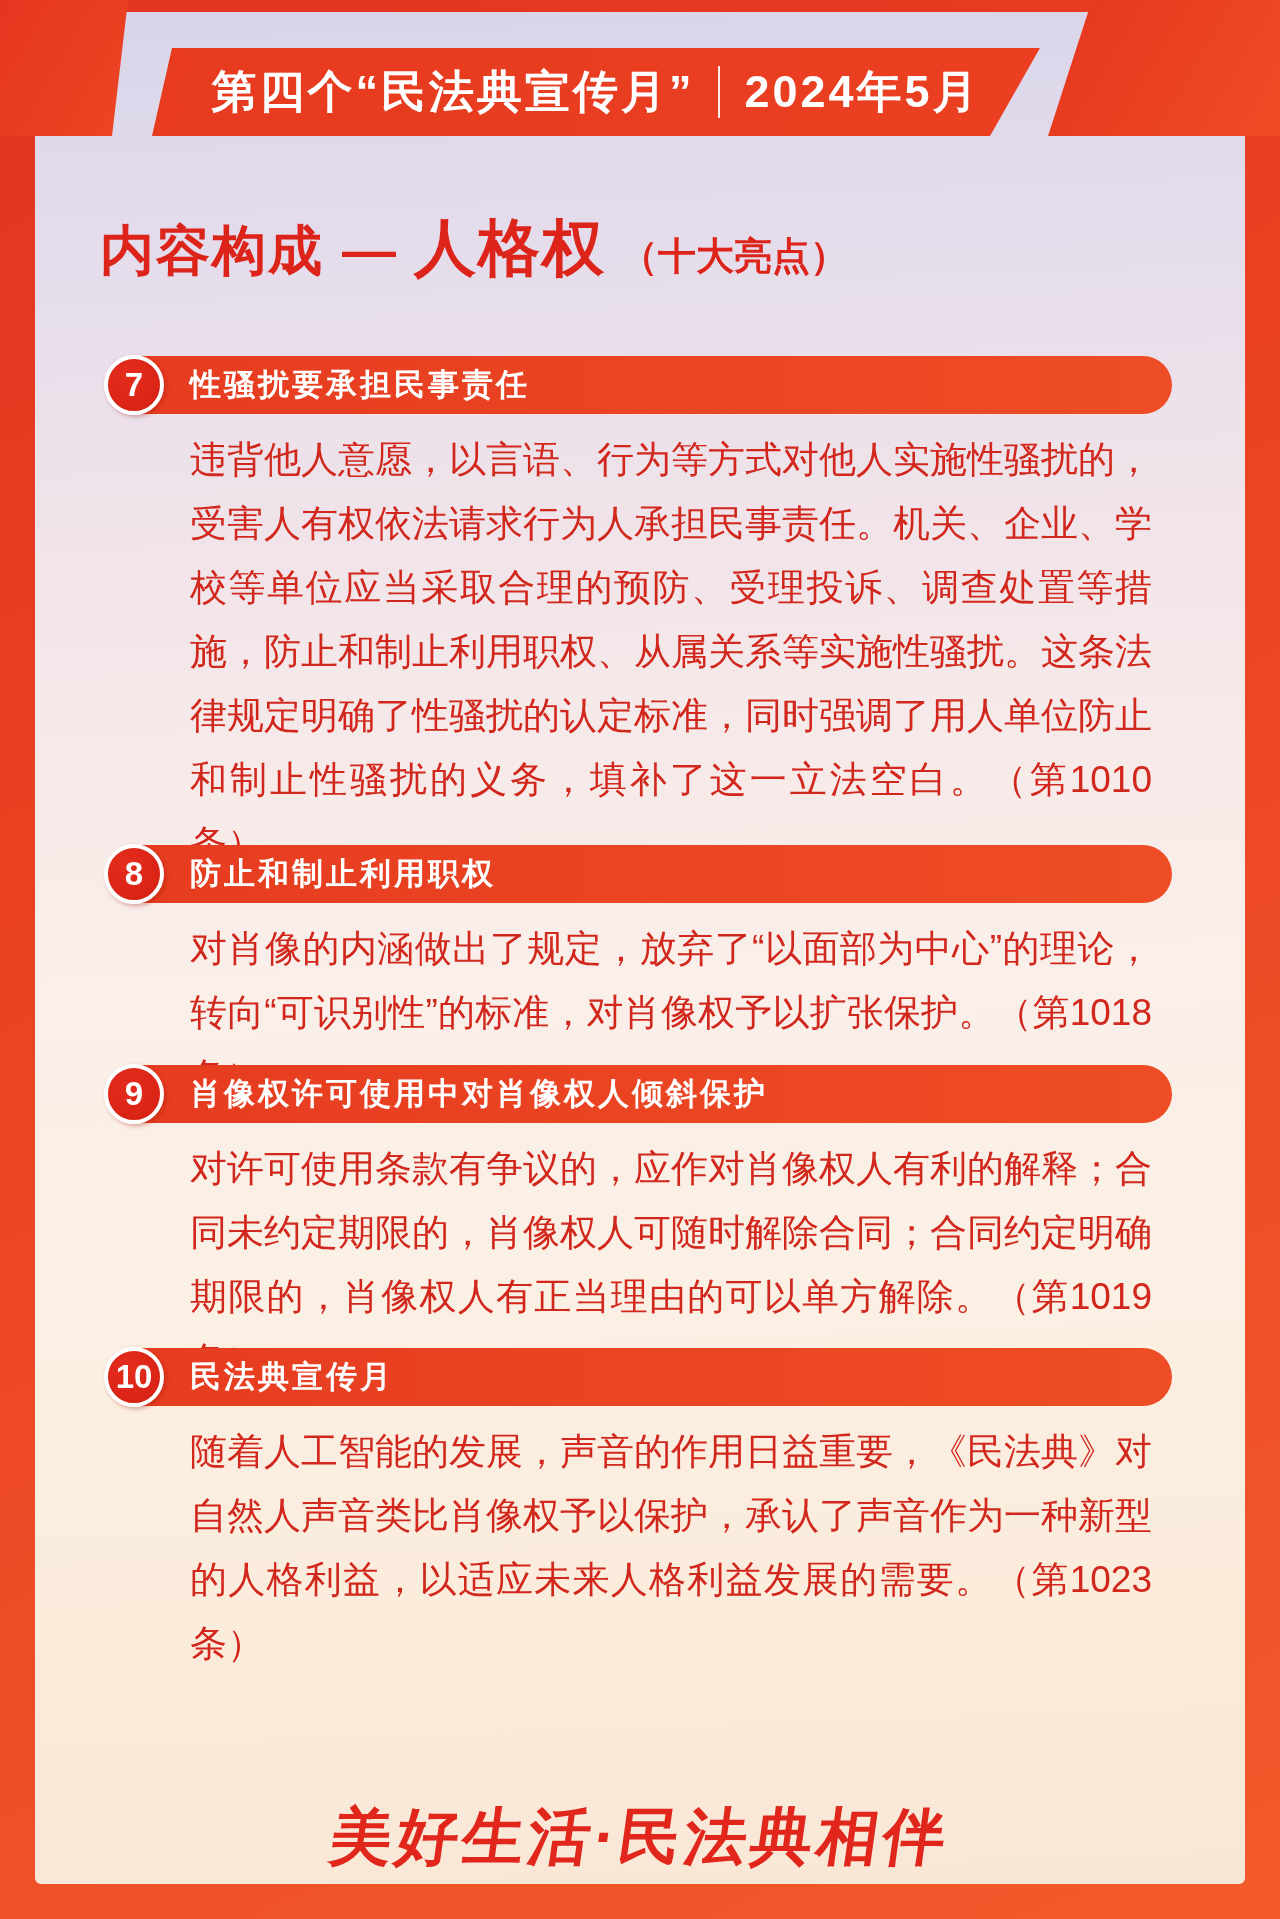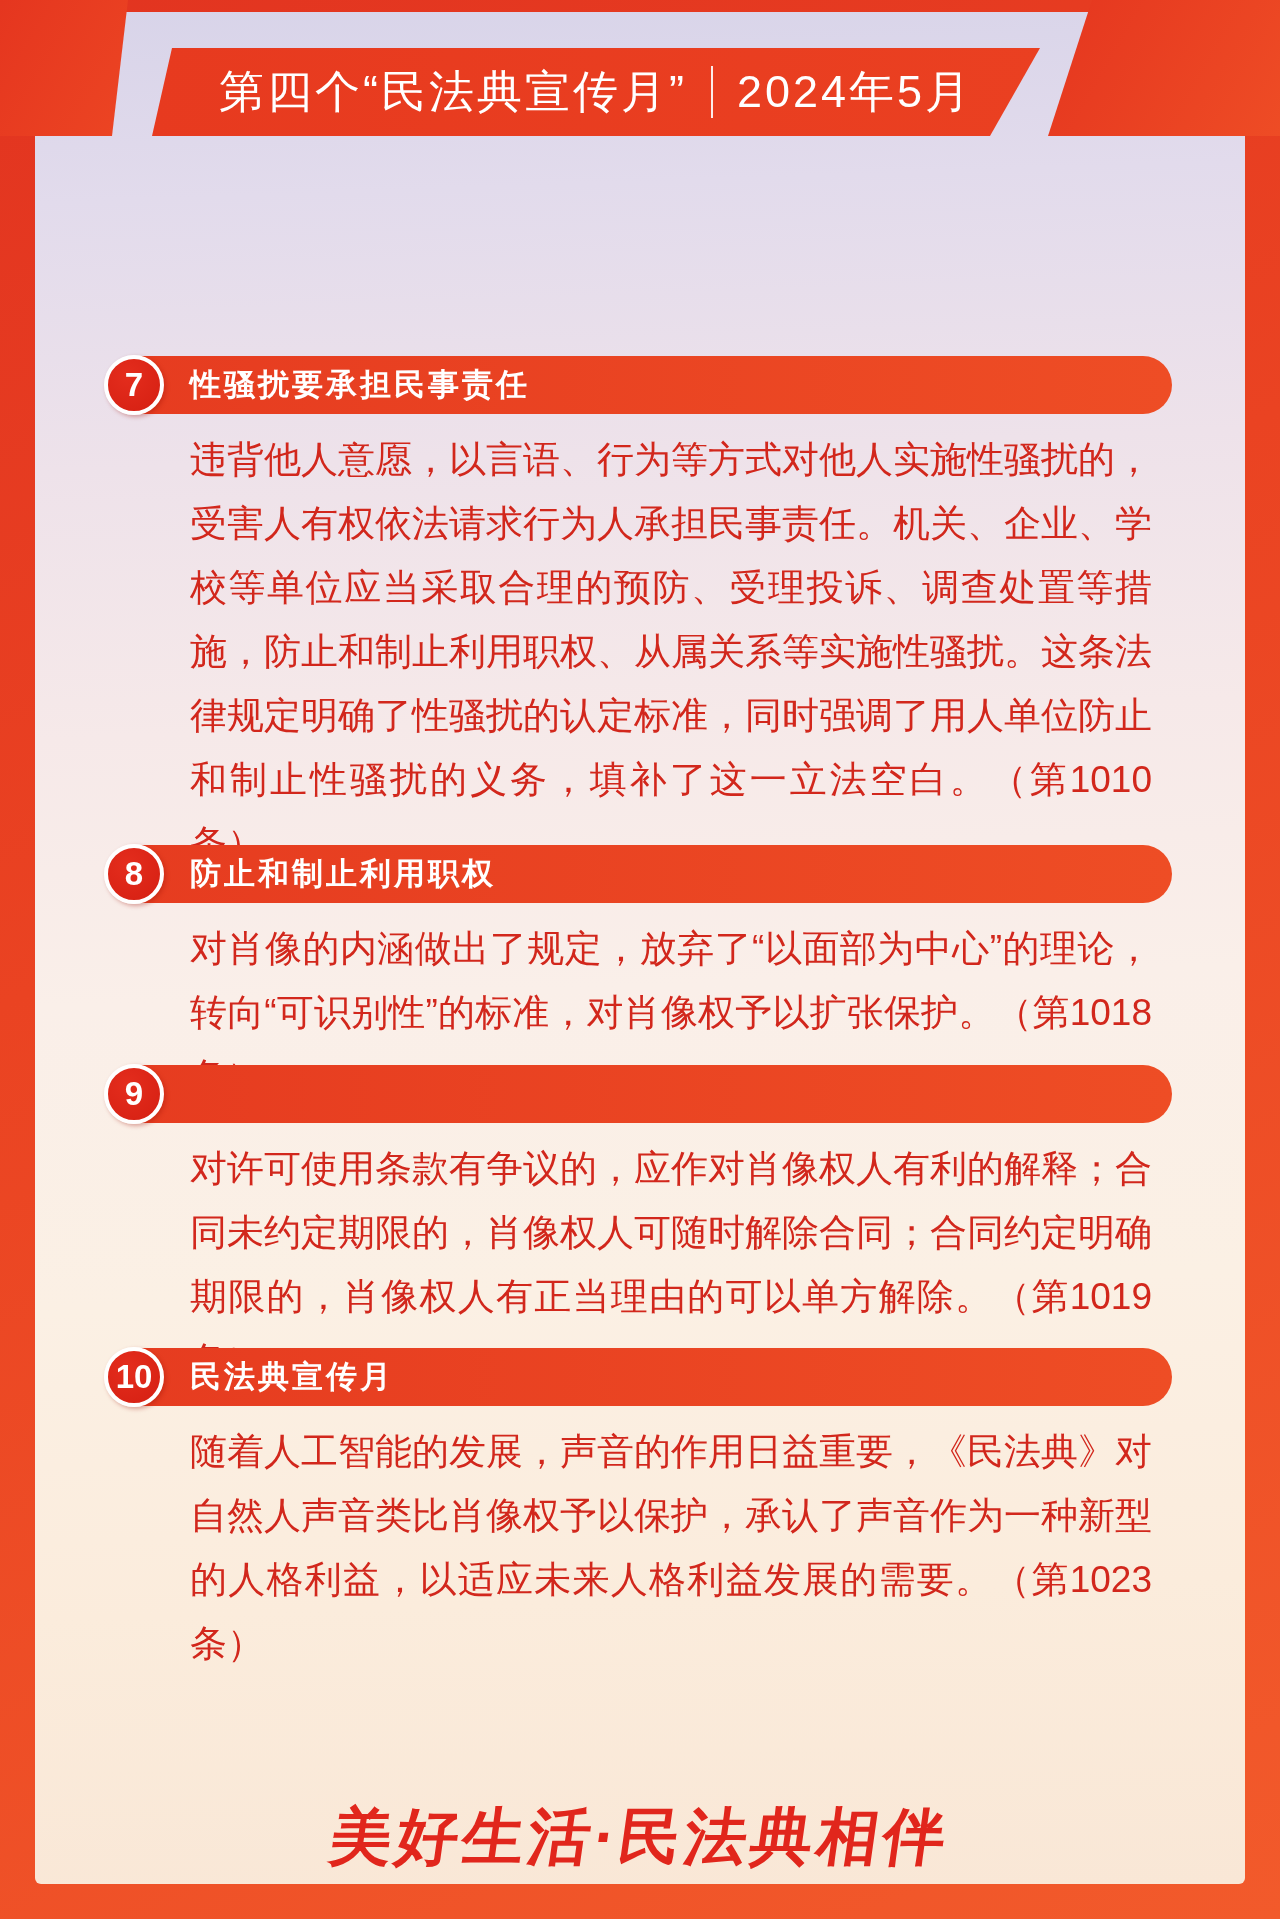--- a/index.html
+++ b/index.html
@@ -31,21 +31,21 @@
     background:linear-gradient(100deg,#e73a1f,#ea4021);
     clip-path:polygon(20px 0,100% 0,calc(100% - 50px) 100%,0 100%);
     display:flex;align-items:center;justify-content:center;
   }
   .hdr-corner-right{
     position:absolute;left:1048px;top:0;width:232px;height:136px;
     background:linear-gradient(120deg,#e5361f,#ee4c25);
     clip-path:polygon(44px 0,100% 0,100% 100%,0 100%);
   }
   .banner-text{
-    color:#ffffff;font-size:45px;font-weight:400;letter-spacing:3px;
+    color:#ffffff;font-size:45px;font-weight:700;letter-spacing:3px;
     display:flex;align-items:center;white-space:nowrap;
   }
   .banner-divider{
     display:inline-block;width:2px;height:52px;background:#ffffff;
     margin:0 24px;opacity:.9;
   }
   
   .page-title{
     position:absolute;left:100px;top:206px;white-space:nowrap;
     color:#dc241a;display:flex;align-items:baseline;
@@ -96,40 +96,47 @@
     <div class="hdr-main">
       <div class="banner-text">
         <span>第四个“民法典宣传月”</span>
         <span class="banner-divider"></span>
         <span>2024年5月</span>
       </div>
     </div>
     <div class="hdr-corner-right"></div>
   </div>
 
+  <div class="page-title">
+    <span class="pt-prefix">内容构成</span>
+    <span class="pt-dash">—</span>
+    <span class="pt-highlight">人格权</span>
+    <span class="pt-suffix">（十大亮点）</span>
+  </div>
 
   <section class="topic" style="top:356px">
     <div class="pill">
       <span class="badge">7</span>
       <span class="pill-label">性骚扰要承担民事责任</span>
     </div>
     <p class="body-text">违背他人意愿，以言语、行为等方式对他人实施性骚扰的，受害人有权依法请求行为人承担民事责任。机关、企业、学校等单位应当采取合理的预防、受理投诉、调查处置等措施，防止和制止利用职权、从属关系等实施性骚扰。这条法律规定明确了性骚扰的认定标准，同时强调了用人单位防止和制止性骚扰的义务，填补了这一立法空白。（第1010条）</p>
   </section>
 
   <section class="topic" style="top:845px">
     <div class="pill">
       <span class="badge">8</span>
       <span class="pill-label">防止和制止利用职权</span>
     </div>
     <p class="body-text">对肖像的内涵做出了规定，放弃了“以面部为中心”的理论，转向“可识别性”的标准，对肖像权予以扩张保护。（第1018条）</p>
   </section>
 
   <section class="topic" style="top:1065px">
     <div class="pill">
       <span class="badge">9</span>
+      <span class="pill-label">肖像权许可使用中对肖像权人倾斜保护</span>
     </div>
     <p class="body-text">对许可使用条款有争议的，应作对肖像权人有利的解释；合同未约定期限的，肖像权人可随时解除合同；合同约定明确期限的，肖像权人有正当理由的可以单方解除。（第1019条）</p>
   </section>
 
   <section class="topic" style="top:1348px">
     <div class="pill">
       <span class="badge">10</span>
       <span class="pill-label">民法典宣传月</span>
     </div>
     <p class="body-text">随着人工智能的发展，声音的作用日益重要，《民法典》对自然人声音类比肖像权予以保护，承认了声音作为一种新型的人格利益，以适应未来人格利益发展的需要。（第1023条）</p>

